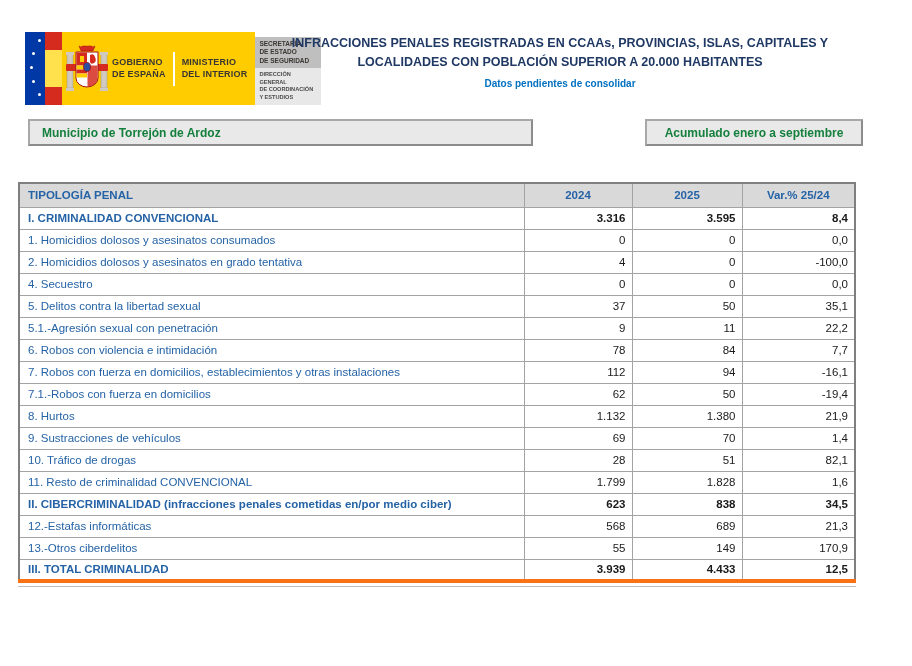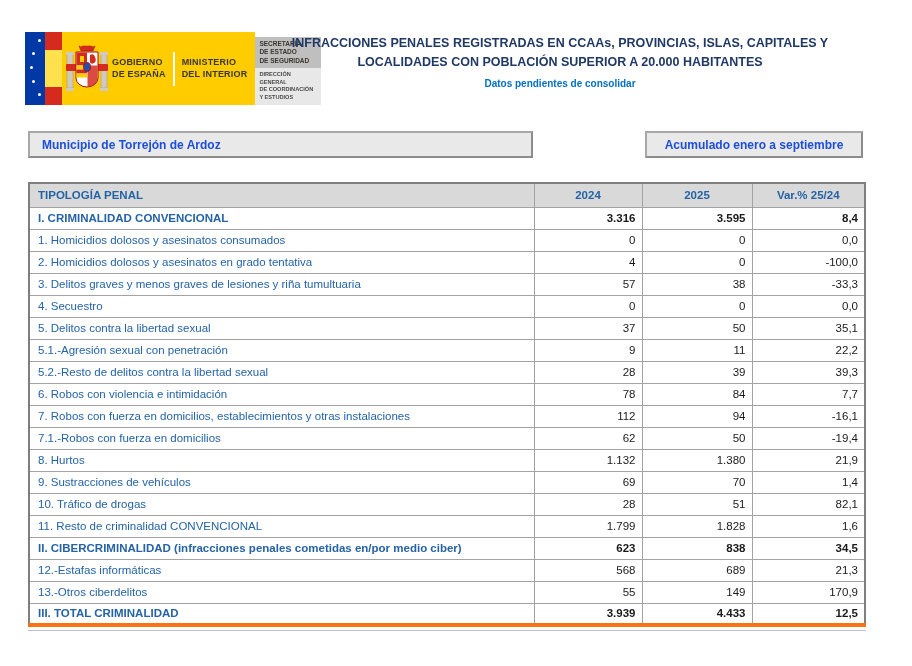--- a/index.html
+++ b/index.html
@@ -26,28 +26,28 @@
   .dir-box { background: #E8E8E8; color: #4a4a4a; font-size: 5.6px; font-weight: bold;
     padding: 3px 4px; line-height: 1.35; white-space: pre-line; flex: 1; }
 
   
   .title-block { position: absolute; left: 240px; top: 34px; width: 640px; text-align: center; }
   .title { font-size: 12.5px; font-weight: bold; color: #1F3864; line-height: 1.55; white-space: pre-line; }
   .red-note { margin-top: 7px; font-size: 8.8px; font-weight: bold; color: #FF0000; line-height: 1.45; white-space: pre-line; }
   .blue-note { margin-top: 5px; font-size: 10px; font-weight: bold; color: #0070C0; }
 
   
-  .box { position: absolute; top: 131px; height: 27px; background: #E9E9E9;
+  .box { position: absolute; top: 119px; height: 27px; background: #E9E9E9;
     border: 2px solid #8C8C8C; border-top-color: #A8A8A8; border-left-color: #A8A8A8;
-    display: flex; align-items: center; font-size: 12px; font-weight: bold; color: #1d4ed8; }
+    display: flex; align-items: center; font-size: 12px; font-weight: bold; color: #15803d; }
   .box.municipio { left: 28px; width: 505px; padding-left: 12px; }
   .box.period { left: 645px; width: 218px; justify-content: center; }
 
   
-  .table-wrap { position: absolute; left: 28px; top: 182px; width: 838px; }
+  .table-wrap { position: absolute; left: 18px; top: 182px; width: 838px; }
   table.crime-table { width: 838px; border-collapse: collapse; table-layout: fixed;
     border: 2px solid #7F7F7F; }
   .crime-table th, .crime-table td { border: 1px solid #A3A3A3; font-size: 11.5px;
     overflow: hidden; white-space: nowrap; }
   .crime-table th { height: 24px; background: #D9D9D9; color: #2563A6; font-weight: bold; text-align: center; }
   .crime-table th.left { text-align: left; padding-left: 8px; }
   .crime-table td { height: 22px; }
   .crime-table td.lbl { color: #2563A6; text-align: left; padding-left: 8px; }
   .crime-table td.num { color: #1a1a1a; text-align: right; padding-right: 6px; }
   .crime-table tr.bold-row td { font-weight: bold; }
@@ -153,48 +153,36 @@
             <td class="num">0</td>
             <td class="num">0,0</td>
           </tr>
           <tr>
             <td class="lbl">2. Homicidios dolosos y asesinatos en grado tentativa</td>
             <td class="num">4</td>
             <td class="num">0</td>
             <td class="num">-100,0</td>
           </tr>
           <tr>
-            <td class="lbl">3. Delitos graves y menos graves de lesiones y riña tumultuaria</td>
-            <td class="num">57</td>
-            <td class="num">38</td>
-            <td class="num">-33,3</td>
-          </tr>
-          <tr>
             <td class="lbl">4. Secuestro</td>
             <td class="num">0</td>
             <td class="num">0</td>
             <td class="num">0,0</td>
           </tr>
           <tr>
             <td class="lbl">5. Delitos contra la libertad sexual</td>
             <td class="num">37</td>
             <td class="num">50</td>
             <td class="num">35,1</td>
           </tr>
           <tr>
             <td class="lbl">5.1.-Agresión sexual con penetración</td>
             <td class="num">9</td>
             <td class="num">11</td>
             <td class="num">22,2</td>
-          </tr>
-          <tr>
-            <td class="lbl">5.2.-Resto de delitos contra la libertad sexual</td>
-            <td class="num">28</td>
-            <td class="num">39</td>
-            <td class="num">39,3</td>
           </tr>
           <tr>
             <td class="lbl">6. Robos con violencia e intimidación</td>
             <td class="num">78</td>
             <td class="num">84</td>
             <td class="num">7,7</td>
           </tr>
           <tr>
             <td class="lbl">7. Robos con fuerza en domicilios, establecimientos y otras instalaciones</td>
             <td class="num">112</td>

